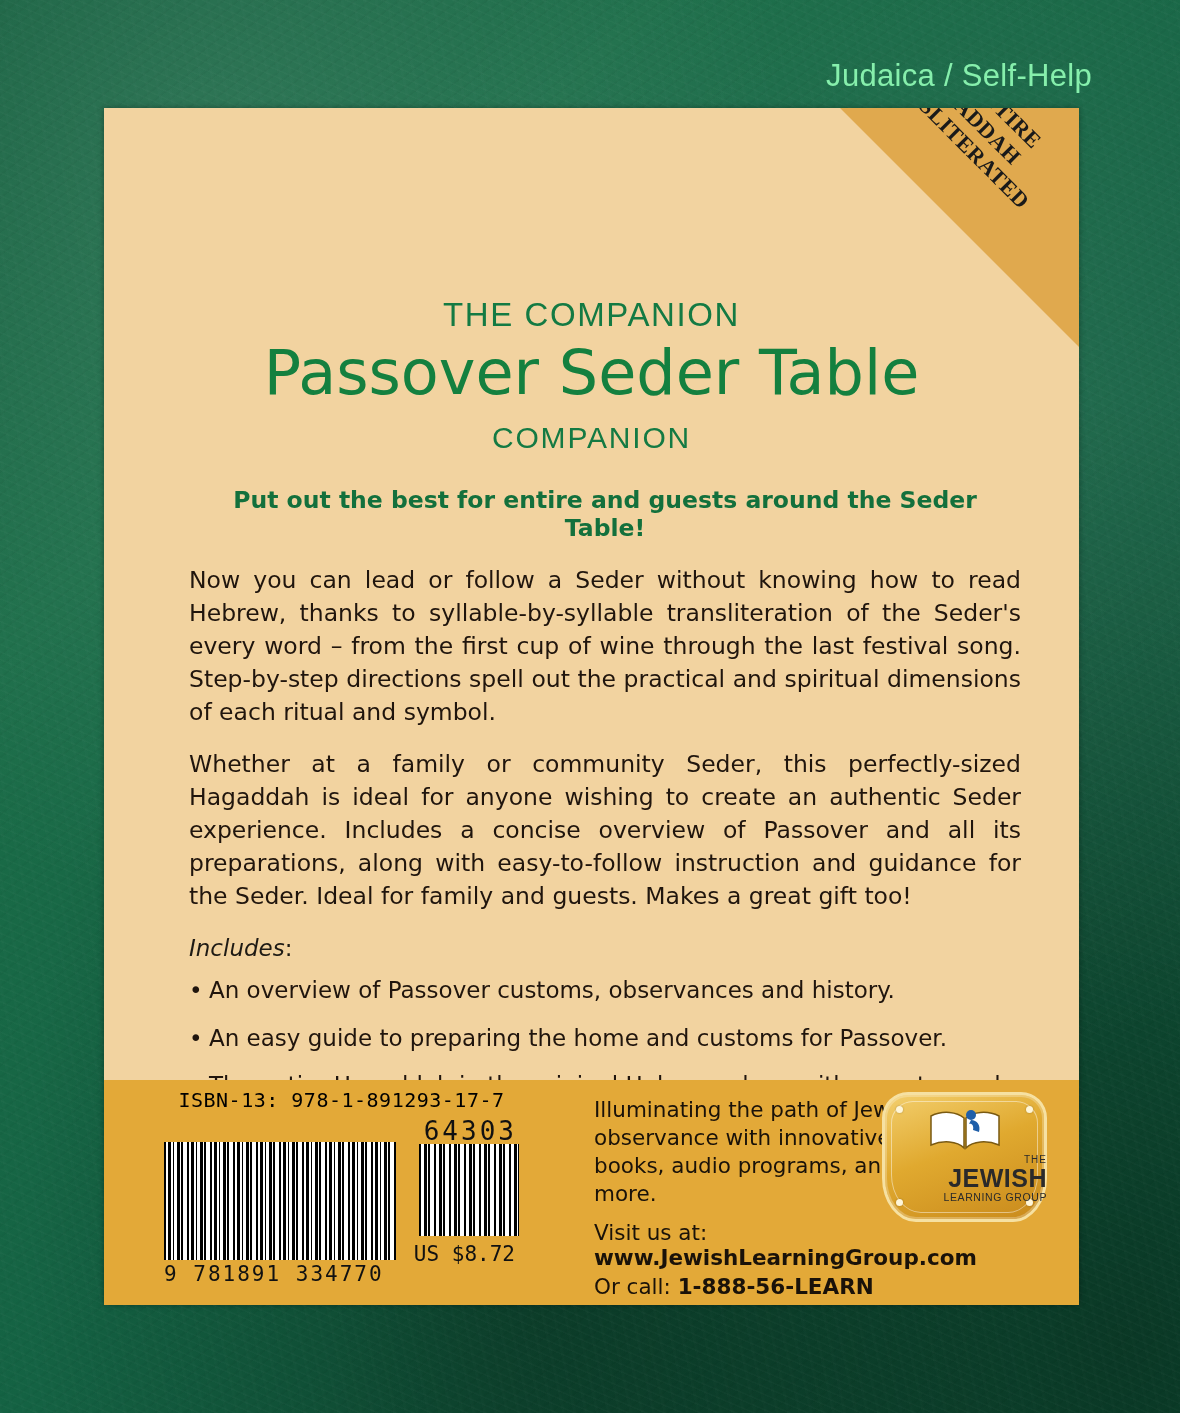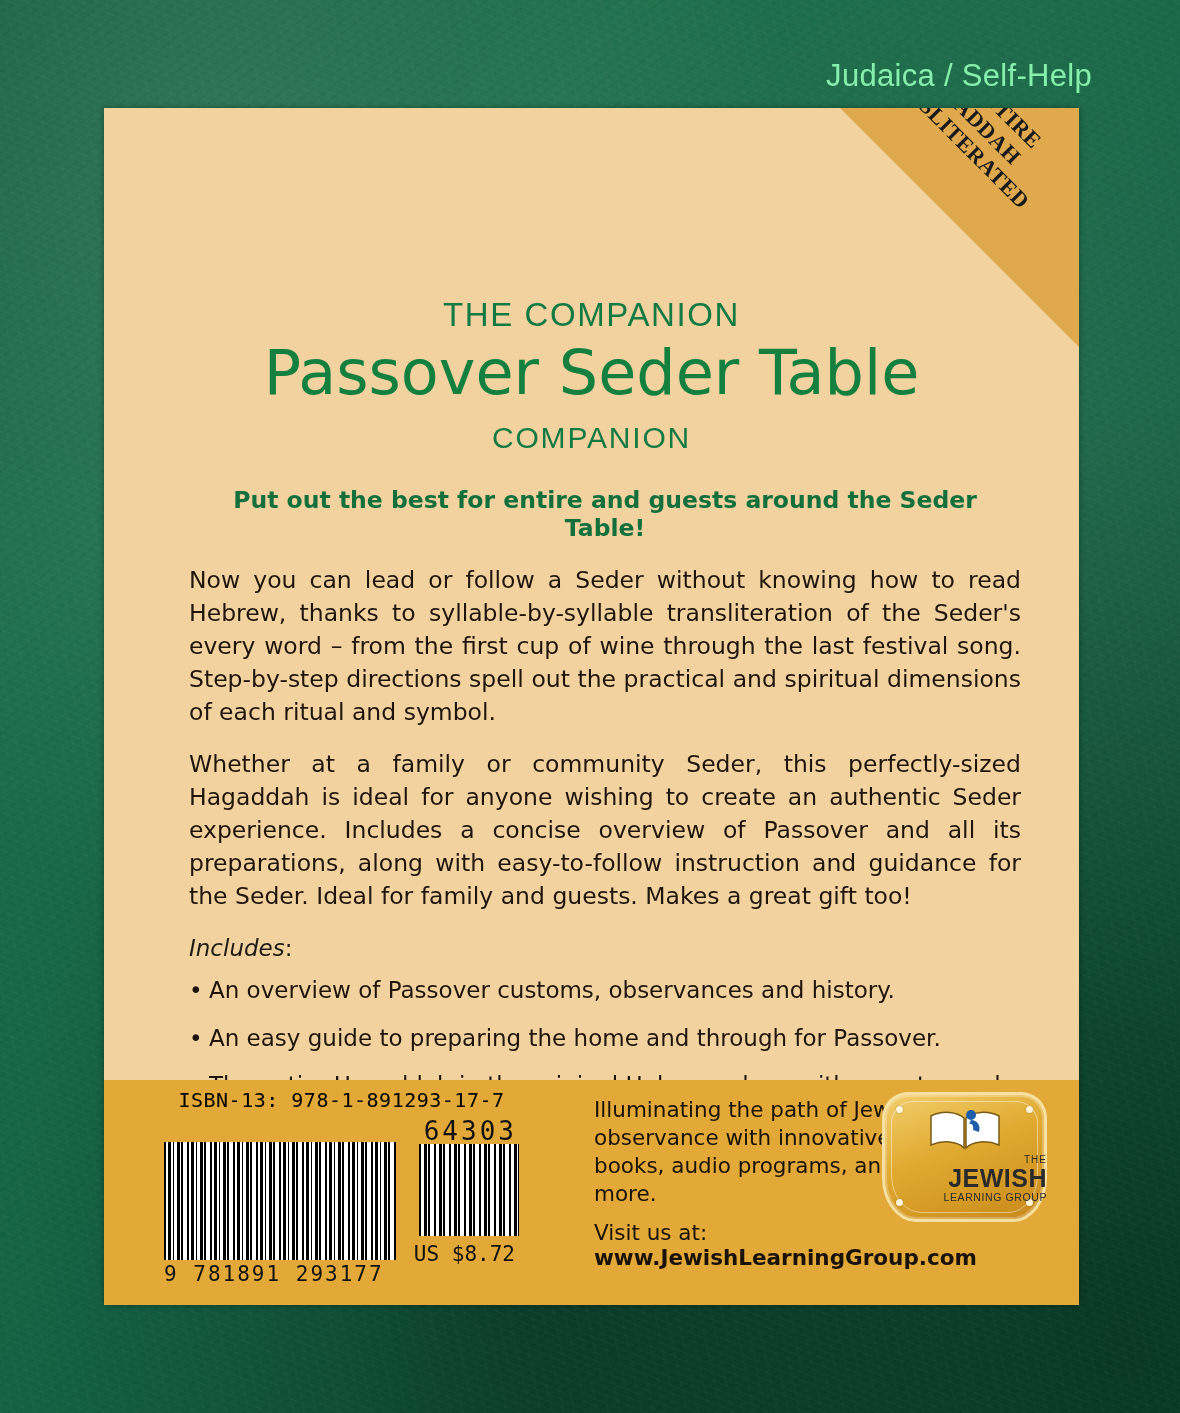--- a/index.html
+++ b/index.html
@@ -352,44 +352,45 @@
 
   <div class="copy">
     <div class="tagline">Put out the best for entire and guests around the Seder Table!</div>
     <p class="para">Now you can lead or follow a Seder without knowing how to read Hebrew, thanks to syllable-by-syllable transliteration of the Seder's every word – from the first cup of wine through the last festival song. Step-by-step directions spell out the practical and spiritual dimensions of each ritual and symbol.</p>
     <p class="para">Whether at a family or community Seder, this perfectly-sized Hagaddah is ideal for anyone wishing to create an authentic Seder experience. Includes a concise overview of Passover and all its preparations, along with easy-to-follow instruction and guidance for the Seder. Ideal for family and guests. Makes a great gift too!</p>
 
     <div class="includes-head"><span class="it">Includes</span><span>:</span></div>
 
     <ul class="bullets">
       <li>An overview of Passover customs, observances and history.</li>
-      <li>An easy guide to preparing the home and through for Passover.</li>
+      <li>An easy guide to preparing the home and customs for Passover.</li>
       <li>The entire Hagaddah in the original Hebrew, along with easy-to-read English transliteration and translation.</li>
       <li>The complete Grace After Meals, Kiddush, a wide selection of Passover table songs, plus much more.</li>
     </ul>
   </div>
 
   <div class="footer">
 
     <div class="barcode-wrap">
       <div class="isbn-line">ISBN-13: 978-1-891293-17-7</div>
       <div style="position:relative; height:150px;">
         <div class="price-top">64303</div>
         <div style="position:absolute; left:0; top:26px;">
           <div class="bars-main"></div>
-          <div class="digits">9 781891 293177</div>
+          <div class="digits">9 781891 334770</div>
         </div>
         <div class="bars-add"></div>
         <div class="price-bottom">US $8.72</div>
       </div>
     </div>
 
     <div class="pub">
       <div class="blurb">Illuminating the path of Jewish observance with innovative books, audio programs, and more.</div>
       <div class="visit"><span>Visit us at: </span><b>www.JewishLearningGroup.com</b></div>
+      <div class="call"><span>Or call: </span><b>1-888-56-LEARN</b></div>
     </div>
 
     <div class="logo">
       <div class="shield"></div>
       <span class="dot d1"></span>
       <span class="dot d2"></span>
       <span class="dot d3"></span>
       <span class="dot d4"></span>
       <svg class="book" viewBox="0 0 76 46">
         <path d="M4 10 C16 4, 30 6, 37 12 L37 42 C30 35, 16 34, 4 39 Z" fill="#ffffff" stroke="#7a5a12" stroke-width="1.5"></path>

